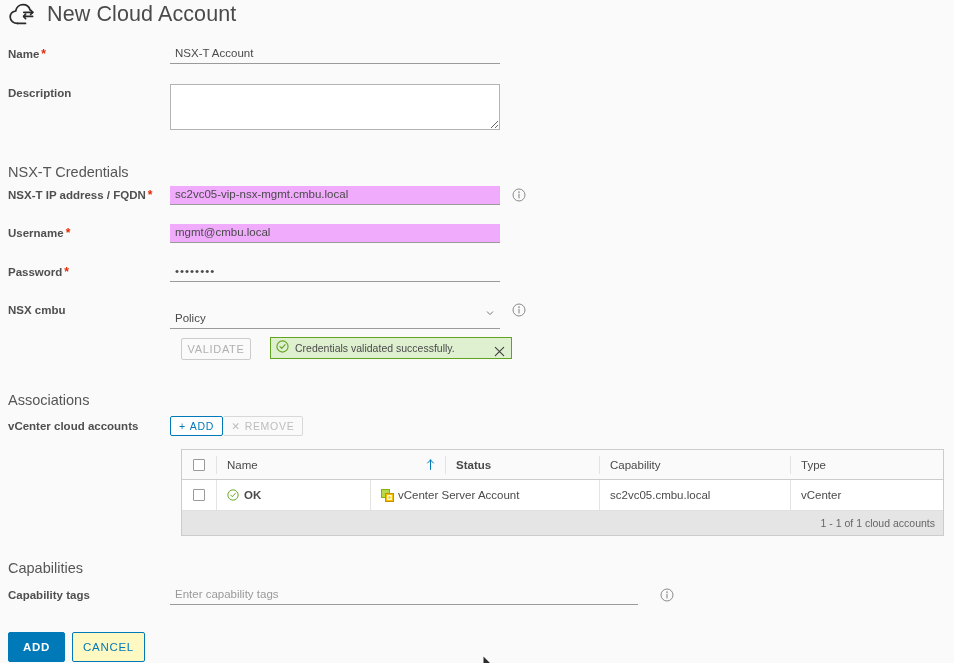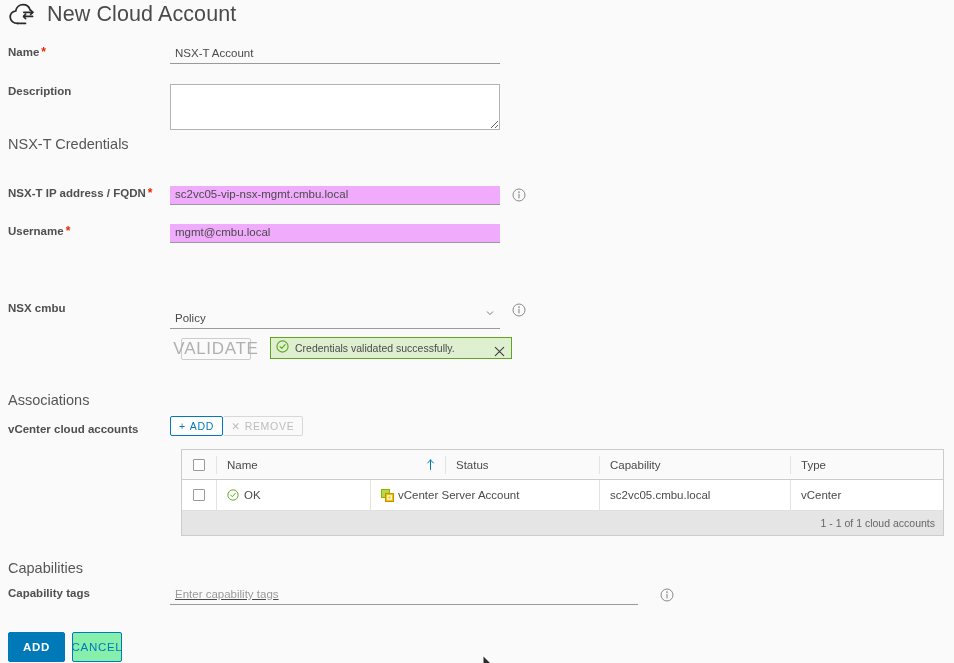--- a/index.html
+++ b/index.html
@@ -22,21 +22,21 @@
   .page-title {
     font-size: 21.5px; font-weight: 400; color: #4a4a4a;
     letter-spacing: .1px; line-height: 1;
   }
 
   
   .row { position: absolute; display: flex; align-items: flex-start; }
   .lbl {
     width: 170px; flex: 0 0 170px;
     font-size: 11.5px; font-weight: bold; color: #4f4f4f;
-    padding-left: 8px; line-height: 14px;
+    padding-left: 8px; line-height: 19px;
   }
   .req { color: #e62700; font-weight: bold; font-size: 12px; margin-left: 2px; }
 
   
   .uinput {
     height: 19px; width: 330px;
     border: none; border-bottom: 1px solid #9a9a9a;
     background: transparent;
     font-family: "Liberation Sans", sans-serif;
     font-size: 11.5px; color: #4a4a4a;
@@ -73,21 +73,21 @@
 
   
   .section-h {
     position: absolute; left: 8px;
     font-size: 14.5px; font-weight: 400; color: #565656;
   }
 
   
   .btn {
     font-family: "Liberation Sans", sans-serif;
-    font-size: 17px; letter-spacing: .7px;
+    font-size: 11px; letter-spacing: .7px;
     cursor: pointer; border-radius: 2px; background: #fff;
     display: inline-flex; align-items: center; justify-content: center;
   }
   .btn-validate {
     width: 70px; height: 22px;
     border: 1px solid #cccccc; color: #b0b0b0; background: #fafafa;
   }
   .btn-add-small {
     height: 20px; padding: 0 8px;
     border: 1px solid #0079b8; color: #0079b8; background: #fff;
@@ -97,22 +97,22 @@
     height: 20px; padding: 0 8px;
     border: 1px solid #d8d8d8; color: #bdbdbd; background: #fafafa;
     gap: 4px; font-size: 10.5px; border-left: none;
   }
   .btn-primary {
     width: 57px; height: 30px;
     background: #0079b8; border: 1px solid #0079b8; color: #fff;
     font-weight: bold; font-size: 11.5px;
   }
   .btn-secondary {
-    width: 50px; height: 30px;
-    background: #86efac; border: 1px solid #0079b8; color: #0079b8;
+    width: 73px; height: 30px;
+    background: #fef9c3; border: 1px solid #0079b8; color: #0079b8;
     font-size: 11.5px;
   }
 
   
   .alert {
     position: absolute;
     display: flex; align-items: center;
     height: 22px; width: 242px;
     background: #dff0d0; border: 1px solid #62a420;
     padding: 0 6px 0 5px; gap: 6px;
@@ -136,21 +136,21 @@
     font-size: 11.5px; color: #4a4a4a;
   }
   .tfoot {
     display: flex; height: 24px; align-items: center; justify-content: flex-end;
     background: #e5e5e5; padding-right: 8px;
     font-size: 10.5px; color: #666;
   }
   .cell { padding: 0 10px; display: flex; align-items: center; height: 100%; }
   .c-chk   { width: 34px; flex: 0 0 34px; justify-content: center; padding: 0; }
   .c-name  { width: 229px; flex: 0 0 229px; border-left: 1px solid #e3e3e3; justify-content: space-between; }
-  .c-stat  { width: 154px; flex: 0 0 154px; border-left: 1px solid #e3e3e3; gap: 5px; }
+  .c-stat  { width: 154px; flex: 0 0 154px; border-left: 1px solid #e3e3e3; gap: 5px; font-weight: bold; }
   .c-ident { width: 191px; flex: 0 0 191px; border-left: 1px solid #e3e3e3; }
   .c-type  { width: 153px; flex: 0 0 153px; border-left: 1px solid #e3e3e3; }
   .thead .cell { height: 18px; }
   .chk {
     width: 12px; height: 12px; border: 1px solid #9a9a9a;
     background: #fff; border-radius: 1px; cursor: pointer; display: block;
   }
   .sort-arrow { width: 9px; height: 11px; }
   .vc-icon { width: 13px; height: 13px; margin-right: 4px; flex: 0 0 13px; }
   .ok-icon { width: 12px; height: 12px; flex: 0 0 12px; }
@@ -181,21 +181,21 @@
       <span>Name</span><span class="req">*</span>
     </div>
     <input class="uinput" type="text" value="NSX-T Account" style="">
   </div>
 
   <div class="row" style="left:0; top:84px;">
     <div class="lbl">Description</div>
     <textarea class="desc" style=""></textarea>
   </div>
 
-  <div class="section-h" style="top:136px;">NSX-T Credentials</div>
+  <div class="section-h" style="top:164px;">NSX-T Credentials</div>
 
   <div class="row" style="left:0; top:186px;">
     <div class="lbl">
       <span>NSX-T IP address / FQDN</span><span class="req">*</span>
     </div>
     <input class="uinput filled" type="text" value="sc2vc05-vip-nsx-mgmt.cmbu.local" style="">
     <span style="margin-left:12px;margin-top:2px;">
       <svg class="info-icon" viewBox="0 0 14 14">
         <circle cx="7" cy="7" r="6" fill="none" stroke="#8a8a8a" stroke-width="1"></circle>
         <circle cx="7" cy="4.1" r=".85" fill="#8a8a8a"></circle>
@@ -204,20 +204,26 @@
     </span>
   </div>
 
   <div class="row" style="left:0; top:224px;">
     <div class="lbl">
       <span>Username</span><span class="req">*</span>
     </div>
     <input class="uinput filled" type="text" value="mgmt@cmbu.local" style="">
   </div>
 
+  <div class="row" style="left:0; top:263px;">
+    <div class="lbl">
+      <span>Password</span><span class="req">*</span>
+    </div>
+    <input class="uinput" type="text" style="letter-spacing: 1px;" value="••••••••">
+  </div>
 
   <div class="row" style="left:0; top:301px;">
     <div class="lbl">NSX cmbu</div>
     <div class="select-wrap">
       <select>
         <option>Policy</option>
       </select>
       <span class="chev">
         <svg viewBox="0 0 10 10">
             <path d="M2 3.5L5 6.6 8 3.5" fill="none" stroke="#7a7a7a" stroke-width="1"></path>
@@ -312,21 +318,21 @@
 
     <div class="tfoot">
       <span>1 - 1 of 1 cloud accounts</span>
     </div>
   </div>
 
   <div class="section-h" style="top:560px;">Capabilities</div>
 
   <div class="row" style="left:0; top:586px;">
     <div class="lbl">Capability tags</div>
-    <input class="uinput" type="text" style="width: 468px; text-decoration: underline;" placeholder="Enter capability tags">
+    <input class="uinput" type="text" style="width: 468px;" placeholder="Enter capability tags">
     <span style="margin-left:22px;margin-top:2px;">
       <svg class="info-icon" viewBox="0 0 14 14">
         <circle cx="7" cy="7" r="6" fill="none" stroke="#8a8a8a" stroke-width="1"></circle>
         <circle cx="7" cy="4.1" r=".85" fill="#8a8a8a"></circle>
         <rect x="6.45" y="5.8" width="1.1" height="4.6" fill="#8a8a8a"></rect>
       </svg>
     </span>
   </div>
 
   <button class="btn btn-primary" style="position:absolute;left:8px;top:632px;">ADD</button>

